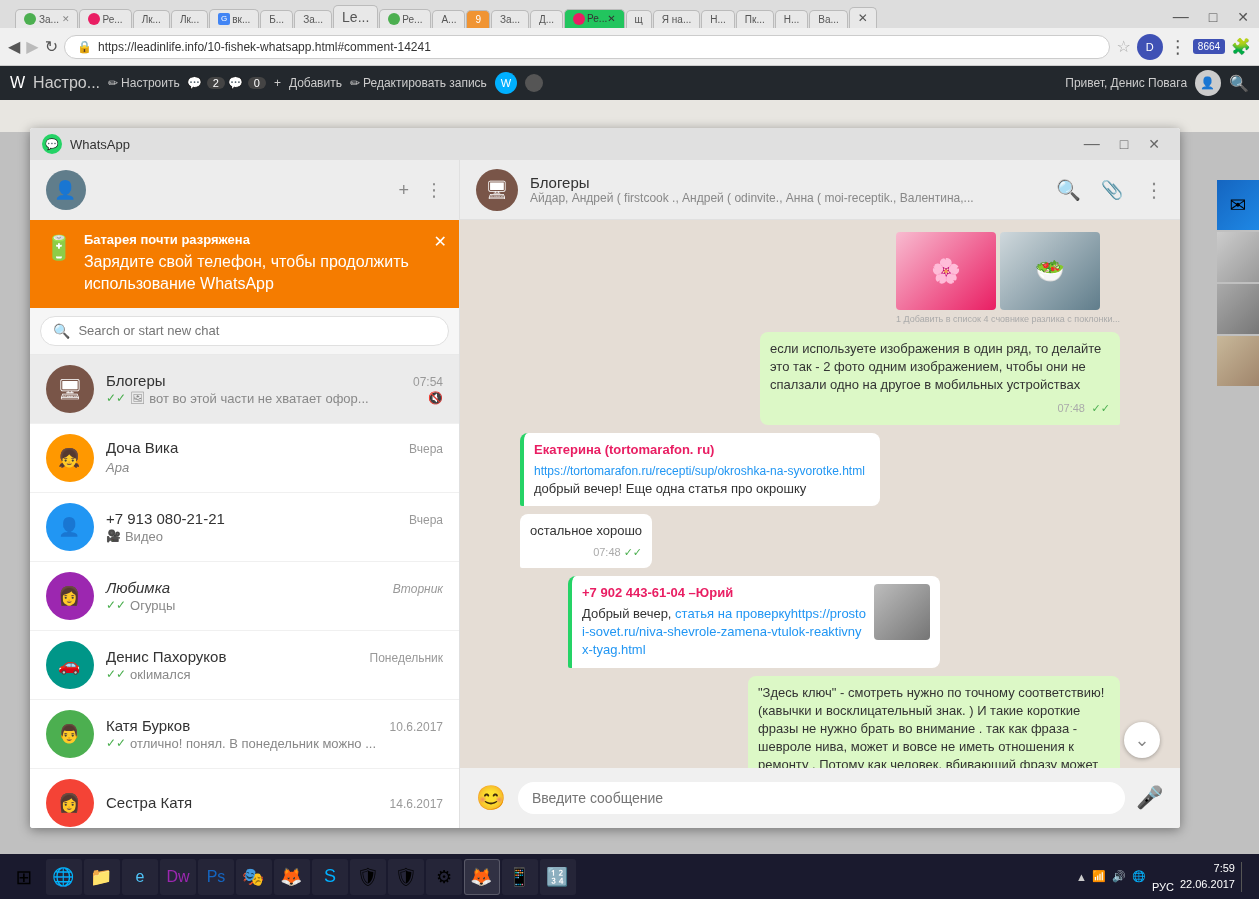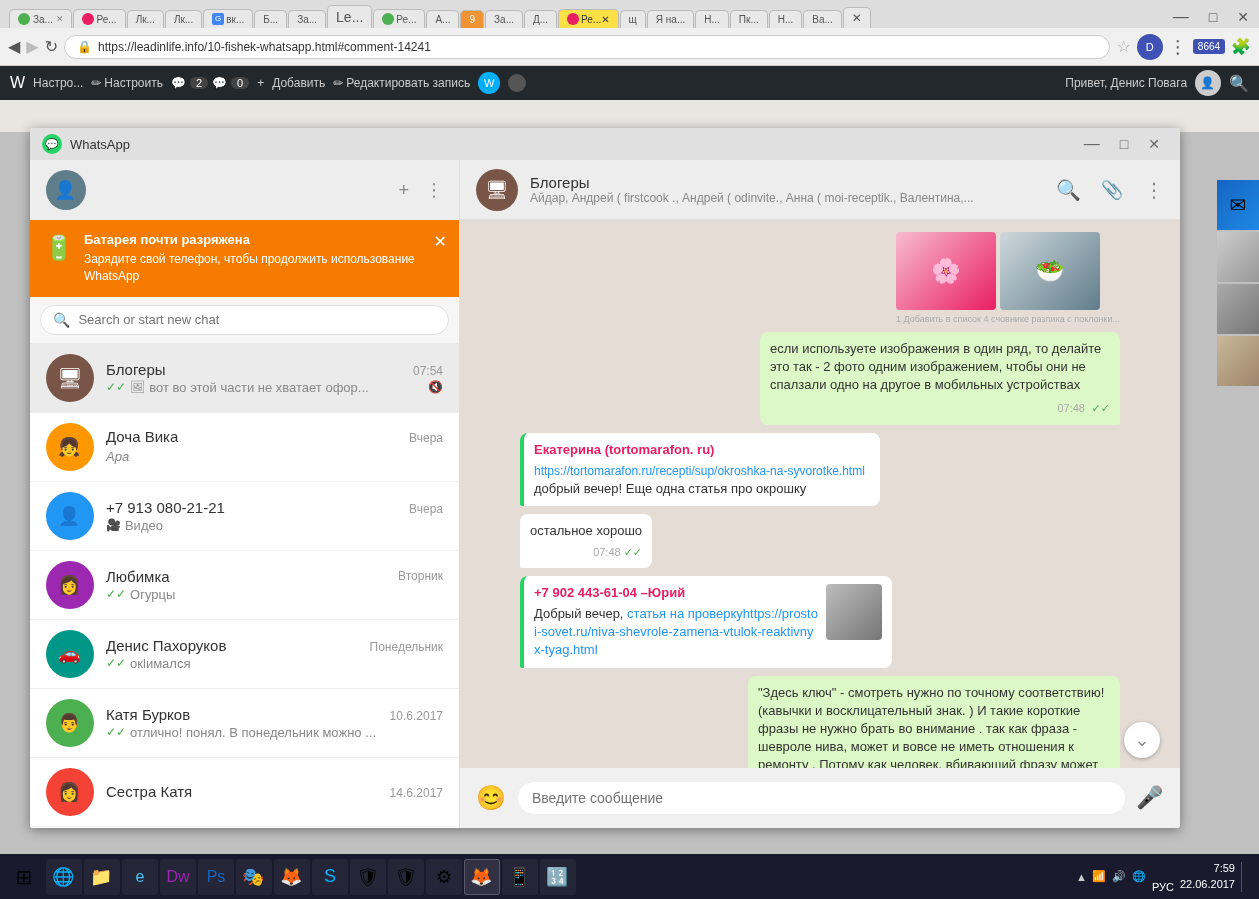--- a/index.html
+++ b/index.html
@@ -3,21 +3,21 @@
   <meta charset="utf-8">
   <style>
     * { box-sizing: border-box; margin: 0; padding: 0; }
     body { font-family: 'Segoe UI', Arial, sans-serif; background: #c8c8c8; width: 1259px; height: 899px; overflow: hidden; position: relative; }
   </style>
 </head>
 <body>
 
 <div style="position:relative; width:1259px; height:899px; background:#c0c0c0; overflow:hidden;">
 
-  <div style="background:#ddd; height:28px; display:flex; align-items:flex-end; padding-left:9px; overflow:hidden;">
+  <div style="background:#ddd; height:28px; display:flex; align-items:flex-end; padding-left:15px; overflow:hidden;">
     <div style="display:flex; gap:1px; align-items:flex-end; overflow:hidden; max-width:1230px;">
       <div style="background:#e8e8e8; border-radius:5px 5px 0 0; padding:3px 8px; font-size:10px; color:#555; white-space:nowrap; border:1px solid #bbb; border-bottom:none; display:flex; align-items:center; gap:3px;">
         <span style="width:12px;height:12px;background:#4caf50;border-radius:50%;display:inline-block;"></span>
         <span>За...</span>
           <span style="font-size:9px;color:#888;">✕</span>
       </div>
       <div style="background:#e8e8e8; border-radius:5px 5px 0 0; padding:3px 8px; font-size:10px; color:#555; white-space:nowrap; border:1px solid #bbb; border-bottom:none; display:flex; align-items:center; gap:2px;">
         <span style="width:12px;height:12px;background:#e91e63;border-radius:50%;display:inline-block;"></span>
         <span>Ре...</span>
       </div>
@@ -30,21 +30,21 @@
       <div style="background:#e8e8e8; border-radius:5px 5px 0 0; padding:3px 8px; font-size:10px; color:#555; white-space:nowrap; border:1px solid #bbb; border-bottom:none;">Б...</div>
       <div style="background:#e8e8e8; border-radius:5px 5px 0 0; padding:3px 8px; font-size:10px; color:#555; white-space:nowrap; border:1px solid #bbb; border-bottom:none;">За...</div>
       <div style="background:#e8e8e8; border-radius:5px 5px 0 0; padding:3px 8px; font-size:14px; color:#555; white-space:nowrap; border:1px solid #bbb; border-bottom:none;">Le...</div>
       <div style="background:#e8e8e8; border-radius:5px 5px 0 0; padding:3px 8px; font-size:10px; color:#555; white-space:nowrap; border:1px solid #bbb; border-bottom:none; display:flex; align-items:center; gap:2px;">
         <span style="width:12px;height:12px;background:#4caf50;border-radius:50%;display:inline-block;"></span>Ре...
       </div>
       <div style="background:#e8e8e8; border-radius:5px 5px 0 0; padding:3px 8px; font-size:10px; color:#555; white-space:nowrap; border:1px solid #bbb; border-bottom:none;">А...</div>
       <div style="background:#f09433; border-radius:5px 5px 0 0; padding:3px 8px; font-size:10px; color:#fff; white-space:nowrap; border:1px solid #bbb; border-bottom:none;">9</div>
       <div style="background:#e8e8e8; border-radius:5px 5px 0 0; padding:3px 8px; font-size:10px; color:#555; white-space:nowrap; border:1px solid #bbb; border-bottom:none;">За...</div>
       <div style="background:#e8e8e8; border-radius:5px 5px 0 0; padding:3px 8px; font-size:10px; color:#555; white-space:nowrap; border:1px solid #bbb; border-bottom:none;">Д...</div>
-      <div style="background:#fde047; border-radius:5px 5px 0 0; padding:3px 8px; font-size:10px; color:#333; white-space:nowrap; border:1px solid #bbb; border-bottom:none; font-weight:500; display:flex; align-items:center; gap:2px;margin-top:24px;">
+      <div style="background:#22c55e; border-radius:5px 5px 0 0; padding:3px 8px; font-size:10px; color:#333; white-space:nowrap; border:1px solid #bbb; border-bottom:none; font-weight:500; display:flex; gap:2px;margin-top:24px;">
         <span style="width:12px;height:12px;background:#e91e63;border-radius:50%;display:inline-block;"></span>Ре...✕
       </div>
       <div style="background:#e8e8e8; border-radius:5px 5px 0 0; padding:3px 8px; font-size:10px; color:#555; white-space:nowrap; border:1px solid #bbb; border-bottom:none;">щ</div>
       <div style="background:#e8e8e8; border-radius:5px 5px 0 0; padding:3px 8px; font-size:10px; color:#555; white-space:nowrap; border:1px solid #bbb; border-bottom:none;">Я на...</div>
       <div style="background:#e8e8e8; border-radius:5px 5px 0 0; padding:3px 8px; font-size:10px; color:#555; white-space:nowrap; border:1px solid #bbb; border-bottom:none;">Н...</div>
       <div style="background:#e8e8e8; border-radius:5px 5px 0 0; padding:3px 8px; font-size:10px; color:#555; white-space:nowrap; border:1px solid #bbb; border-bottom:none;">Пк...</div>
       <div style="background:#e8e8e8; border-radius:5px 5px 0 0; padding:3px 8px; font-size:10px; color:#555; white-space:nowrap; border:1px solid #bbb; border-bottom:none;">Н...</div>
       <div style="background:#e8e8e8; border-radius:5px 5px 0 0; padding:3px 8px; font-size:10px; color:#555; white-space:nowrap; border:1px solid #bbb; border-bottom:none;">Ва...</div>
       <div style="background:#e8e8e8; border-radius:5px 5px 0 0; padding:3px 8px; font-size:12px; color:#555; white-space:nowrap; border:1px solid #bbb; border-bottom:none;">✕</div>
     </div>
@@ -67,21 +67,21 @@
     <button style="background:none;border:none;font-size:16px;cursor:pointer;color:#aaa;">☆</button>
     <button style="background:#3f51b5;border:none;color:#fff;border-radius:50%;width:26px;height:26px;font-size:11px;cursor:pointer;">D</button>
     <button style="background:none;border:none;font-size:18px;cursor:pointer;color:#555;">⋮</button>
 
     <div style="background:#3f51b5;color:#fff;font-size:10px;padding:2px 5px;border-radius:3px;">8664</div>
     <button style="background:none;border:none;font-size:16px;cursor:pointer;color:#888;">🧩</button>
   </div>
 
   <div style="background:#23282d; height:34px; display:flex; align-items:center; padding:0 10px; gap:8px; font-size:12px; color:#ccc;">
     <div style="color:#fff; font-size:16px;">W</div>
-    <div style="color:#ccc; cursor:pointer; font-size:12px;">Настро...</div>
+    <div style="color:#ccc; cursor:pointer; font-size:16px;">Настро...</div>
     <button style="background:none;border:none;color:#ccc;font-size:12px;cursor:pointer;display:flex;align-items:center;gap:3px;">
       ✏ <span>Настроить</span>
     </button>
     <div style="display:flex; align-items:center; gap:4px;">
       <span>💬</span>
       <span style="background:#444;color:#fff;border-radius:10px;padding:0 6px;font-size:11px;">2</span>
       <span>💬</span>
       <span style="background:#444;color:#fff;border-radius:10px;padding:0 6px;font-size:11px;">0</span>
     </div>
     <button style="background:none;border:none;color:#ccc;font-size:12px;cursor:pointer;">+</button>
@@ -130,21 +130,21 @@
           <div style="margin-left:auto; display:flex; gap:16px; align-items:center; color:#888; font-size:20px;">
             <span style="cursor:pointer; font-size:18px;">+</span>
             <span style="cursor:pointer; font-size:18px;">⋮</span>
           </div>
         </div>
 
         <div style="background:#f57c00; padding:12px 16px 12px 14px; display:flex; align-items:flex-start; gap:10px; position:relative;">
           <div style="color:#fff; font-size:24px; margin-top:2px;">🔋</div>
           <div>
             <div style="color:#fff; font-weight:bold; font-size:13px; margin-bottom:4px;">Батарея почти разряжена</div>
-            <div style="color:#fff; font-size:12px; line-height:1.4;">Зарядите свой телефон, чтобы продолжить использование WhatsApp</div>
+            <div style="color:#fff; font-size:16px; line-height:1.4;">Зарядите свой телефон, чтобы продолжить использование WhatsApp</div>
           </div>
           <button style="position:absolute;right:12px;top:12px;background:none;border:none;color:#fff;font-size:16px;cursor:pointer;">✕</button>
         </div>
 
         <div style="padding:8px 10px; background:#f6f6f6; border-bottom:1px solid #e9e9e9;">
           <div style="background:#fff; border-radius:18px; display:flex; align-items:center; padding:6px 12px; gap:8px; border:1px solid #e0e0e0;">
             <span style="color:#aaa; font-size:14px;">🔍</span>
             <input style="border: none; outline: none; font-size: 13px; color: rgb(85, 85, 85); background: transparent; flex: 1 1 0%; width: 100%;" type="text" placeholder="Search or start new chat">
           </div>
         </div>
@@ -190,21 +190,21 @@
               <div style="display:flex;align-items:center;gap:4px;margin-top:2px;">
                 <span style="color:#888;font-size:12px;">🎥</span>
                 <span style="font-size:13px;color:#888;">Видео</span>
               </div>
             </div>
           </div>
 
           <div style="display:flex;align-items:center;padding:10px 16px;gap:12px;border-bottom:1px solid #f0f0f0;cursor:pointer;">
             <div style="width:48px;height:48px;border-radius:50%;background:#9c27b0;display:flex;align-items:center;justify-content:center;color:#fff;font-size:18px;flex-shrink:0;">👩</div>
             <div style="flex:1;min-width:0;">
-              <div style="display:flex;justify-content:space-between;align-items:center;">
+              <div style="display:flex;justify-content:space-between;align-items:flex-end;font-style:italic;">
                 <span style="font-size:15px;font-weight:500;color:#333;">Любимка</span>
                 <span style="font-size:12px;color:#999;white-space:nowrap;">Вторник</span>
               </div>
               <div style="display:flex;align-items:center;gap:4px;margin-top:2px;">
                 <span style="color:#4caf50;font-size:12px;">✓✓</span>
                 <span style="font-size:13px;color:#888;">Огурцы</span>
               </div>
             </div>
           </div>
 
@@ -295,21 +295,21 @@
           <div style="max-width:50%; align-self:flex-start;">
             <div style="background:#fff; border-radius:8px 8px 8px 2px; padding:8px 10px; font-size:13px; color:#333; line-height:1.4;">
               <span>остальное хорошо</span>
               <div style="text-align:right; margin-top:4px; display:flex; justify-content:flex-end; align-items:center; gap:3px;">
                 <span style="font-size:11px;color:#aaa;">07:48</span>
                 <span style="color:#4caf50;font-size:11px;">✓✓</span>
               </div>
             </div>
           </div>
 
-          <div style="max-width:62%; align-self:flex-start;">
+          <div style="max-width:62%; align-self:flex-start;margin-left:48px;">
             <div style="background:#fff; border-radius:8px 8px 8px 2px; padding:8px 10px; font-size:13px; color:#333; line-height:1.4; border-left:4px solid #25d366; display:flex; gap:8px;">
               <div style="flex:1;">
                 <div style="font-weight:bold;color:#e91e63;font-size:13px;margin-bottom:3px;">+7 902 443-61-04  –Юрий</div>
                 <span>Добрый вечер, <a style="color:#2196f3;word-break:break-all;">статья на проверкуhttps://prostoi-sovet.ru/niva-shevrole-zamena-vtulok-reaktivnyx-tyag.html</a></span>
               </div>
               <div style="width:56px;height:56px;background:linear-gradient(135deg,#bdbdbd,#757575);border-radius:4px;flex-shrink:0;"></div>
             </div>
           </div>
 
           <div style="max-width:62%; align-self:flex-end;">

